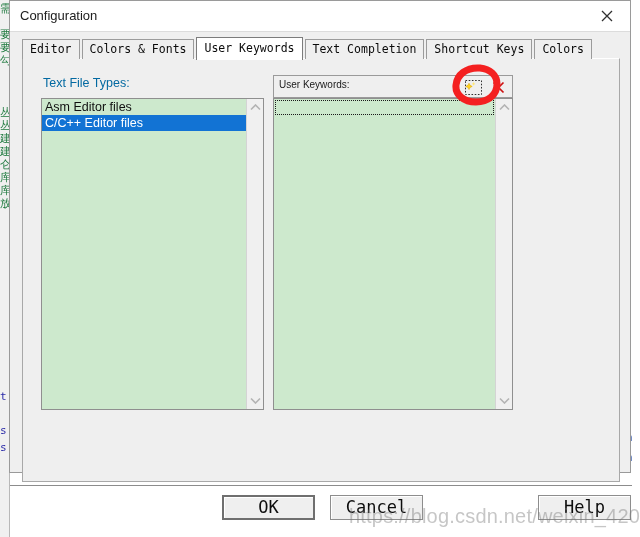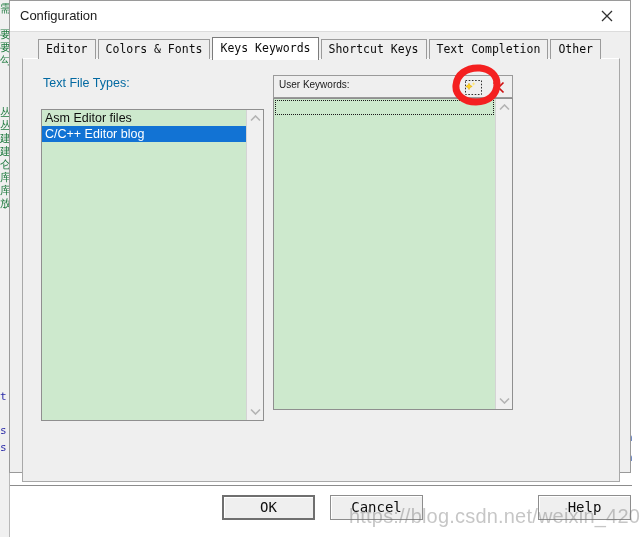--- a/index.html
+++ b/index.html
@@ -104,21 +104,21 @@
     display: flex;
     align-items: center;
     justify-content: center;
     cursor: pointer;
   }
   #close-btn svg { display: block; }
 
   
   #tabstrip {
     position: absolute;
-    left: 28px;
+    left: 12px;
     top: 36px;
     height: 22px;
     display: flex;
     align-items: flex-end;
     z-index: 5;
   }
   .tab {
     position: relative;
     height: 20px;
     padding: 0 7px;
@@ -163,21 +163,21 @@
   #left-label {
     position: absolute;
     left: 20px;
     top: 17px;
     font-size: 12.5px;
     color: #0369a1;
   }
   #left-listbox {
     position: absolute;
     left: 18px;
-    top: 50px;
+    top: 39px;
     width: 223px;
     height: 312px;
     background: #cde9cd;
     border: 1px solid #8f8f8f;
     box-sizing: border-box;
     display: flex;
   }
   #left-items {
     flex: 1 1 auto;
     padding: 0;
@@ -285,21 +285,21 @@
     border-bottom: 1px solid #ffffff;
   }
   .dlg-btn {
     position: absolute;
     top: 494px;
     height: 25px;
     background: #efefef;
     border: 1px solid #8d8d8d;
     box-sizing: border-box;
     font-family: "DejaVu Sans Mono", monospace;
-    font-size: 14px;
+    font-size: 17px;
     color: #0d0d0d;
     line-height: 23px;
     text-align: center;
     cursor: pointer;
     box-shadow: 1px 1px 0 #ffffff inset;
   }
   #ok-btn {
     left: 212px;
     width: 93px;
     border: 2px solid #6f6f6f;
@@ -375,34 +375,34 @@
     <div id="close-btn" title="Close">
       <svg width="14" height="14" viewBox="0 0 14 14" aria-hidden="true">
         <path d="M2 2 L12 12 M12 2 L2 12" stroke="#303030" stroke-width="1.3" fill="none"></path>
       </svg>
     </div>
   </div>
 
   <div id="tabstrip">
     <div class="tab">Editor</div>
     <div class="tab">Colors &amp; Fonts</div>
-    <div class="tab active">Keys Keywords</div>
+    <div class="tab active">User Keywords</div>
+    <div class="tab">Text Completion</div>
     <div class="tab">Shortcut Keys</div>
-    <div class="tab">Text Completion</div>
-    <div class="tab">Other</div>
+    <div class="tab">Colors</div>
   </div>
 
   <div id="panel">
 
     <div id="left-label">Text File Types:</div>
 
     <div id="left-listbox">
       <div id="left-items">
         <div class="lb-item">Asm Editor files</div>
-        <div class="lb-item selected">C/C++ Editor blog</div>
+        <div class="lb-item selected">C/C++ Editor files</div>
       </div>
       <div class="vscroll">
         <div class="sb-arrow up">
           <svg width="11" height="7" viewBox="0 0 11 7" aria-hidden="true">
             <path d="M1 5.5 L5.5 1 L10 5.5" stroke="#b4b4b4" stroke-width="1.6" fill="none"></path>
           </svg>
         </div>
         <div class="sb-arrow down">
           <svg width="11" height="7" viewBox="0 0 11 7" aria-hidden="true">
             <path d="M1 1.5 L5.5 6 L10 1.5" stroke="#b4b4b4" stroke-width="1.6" fill="none"></path>

